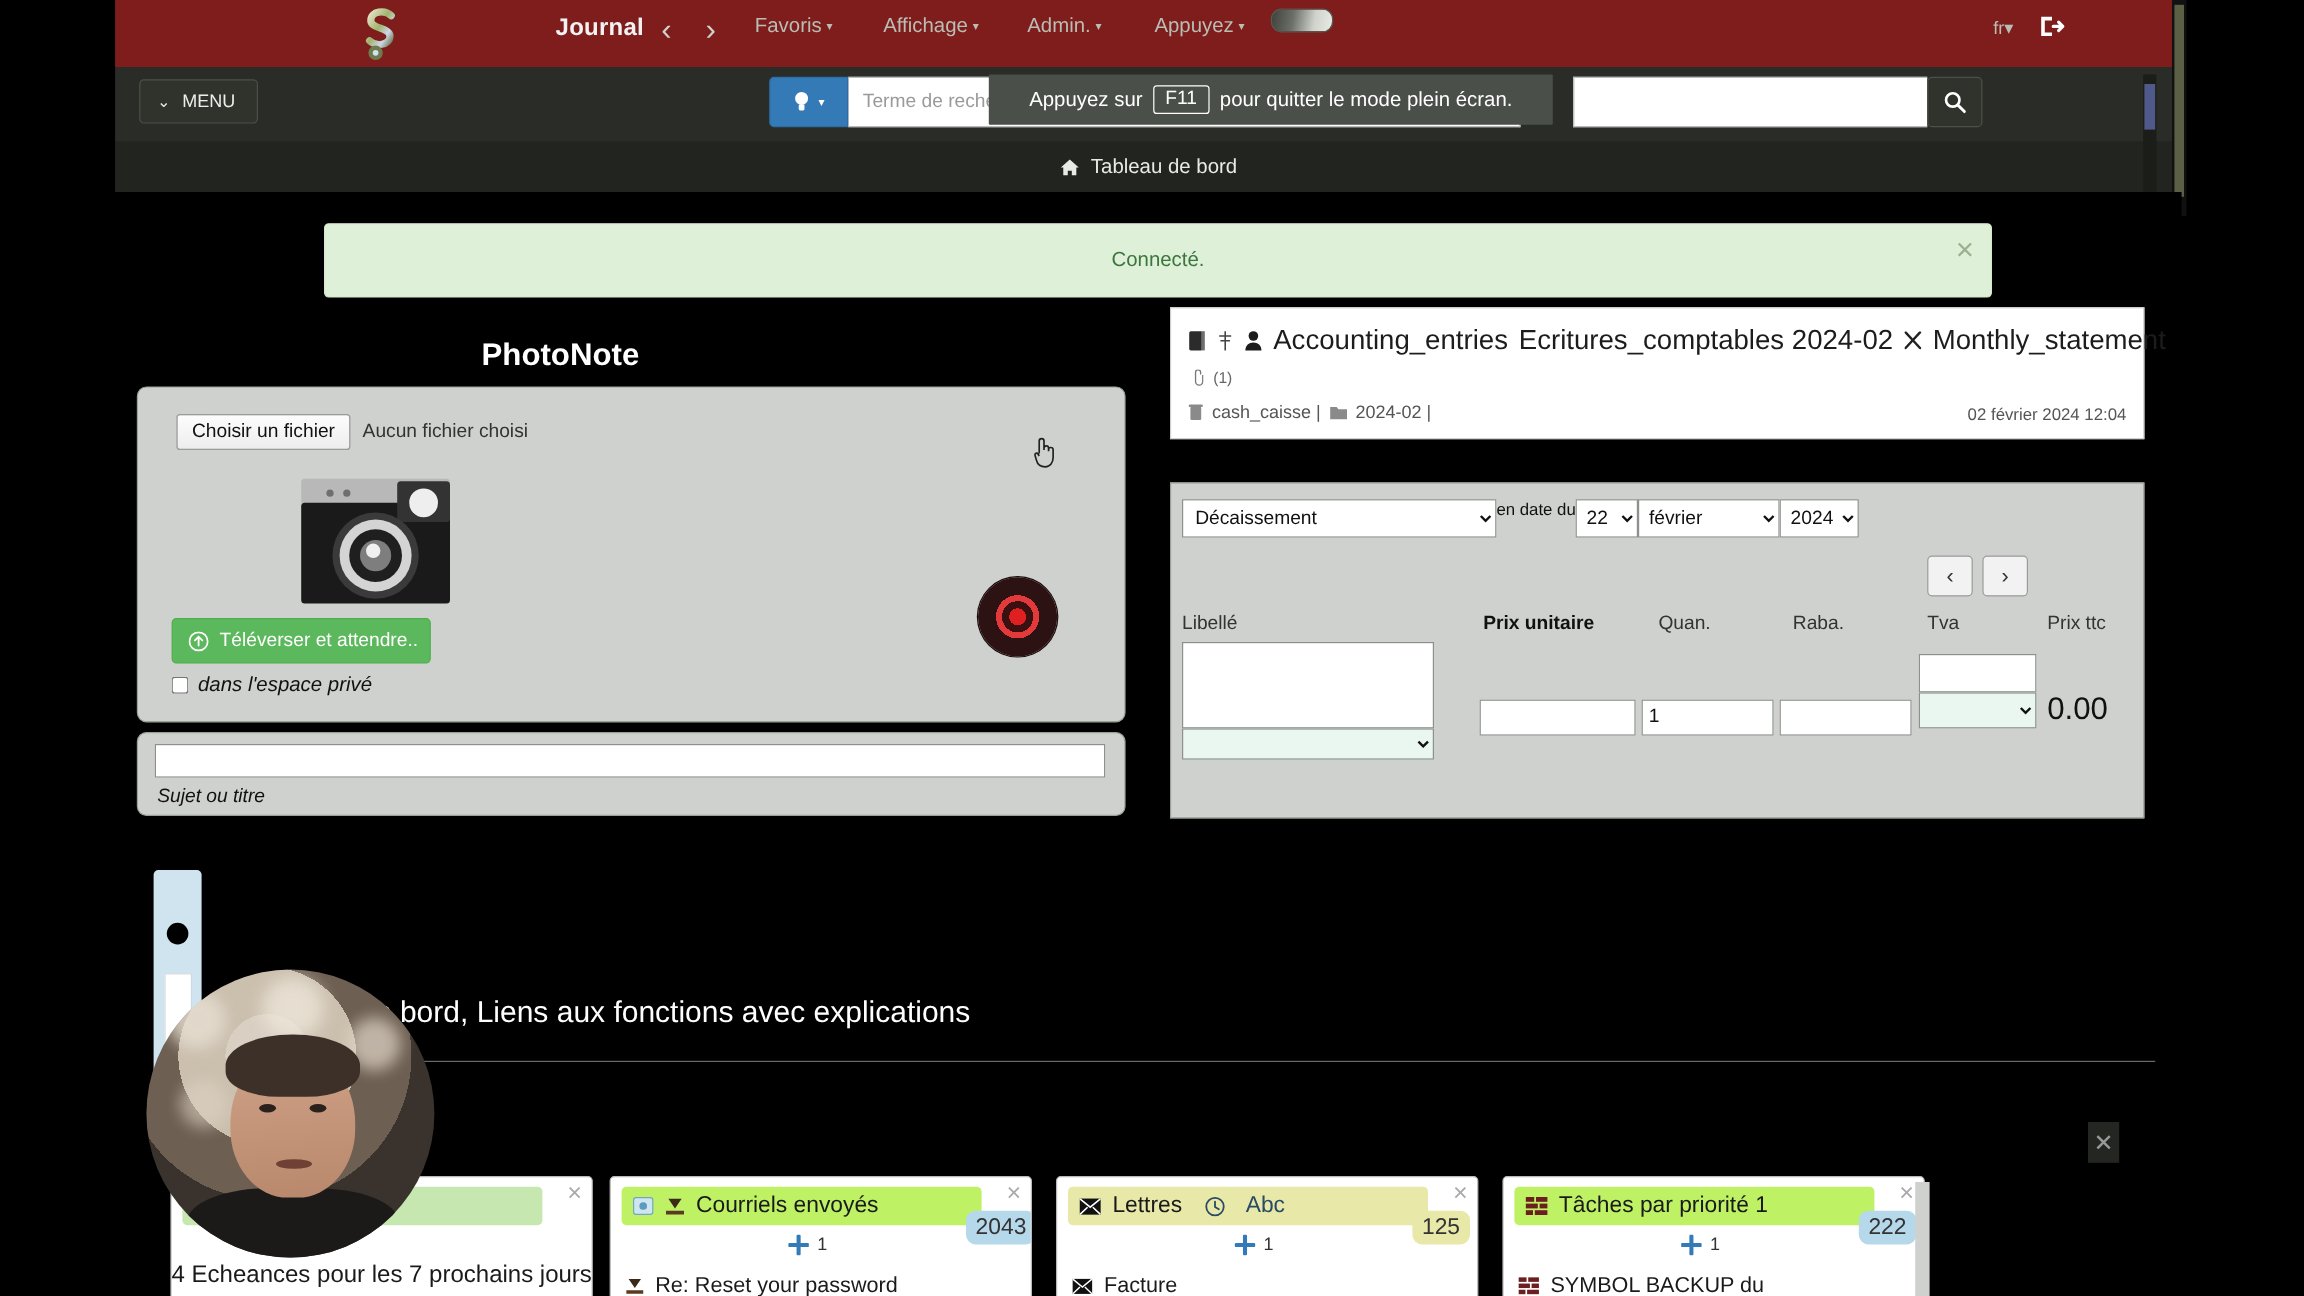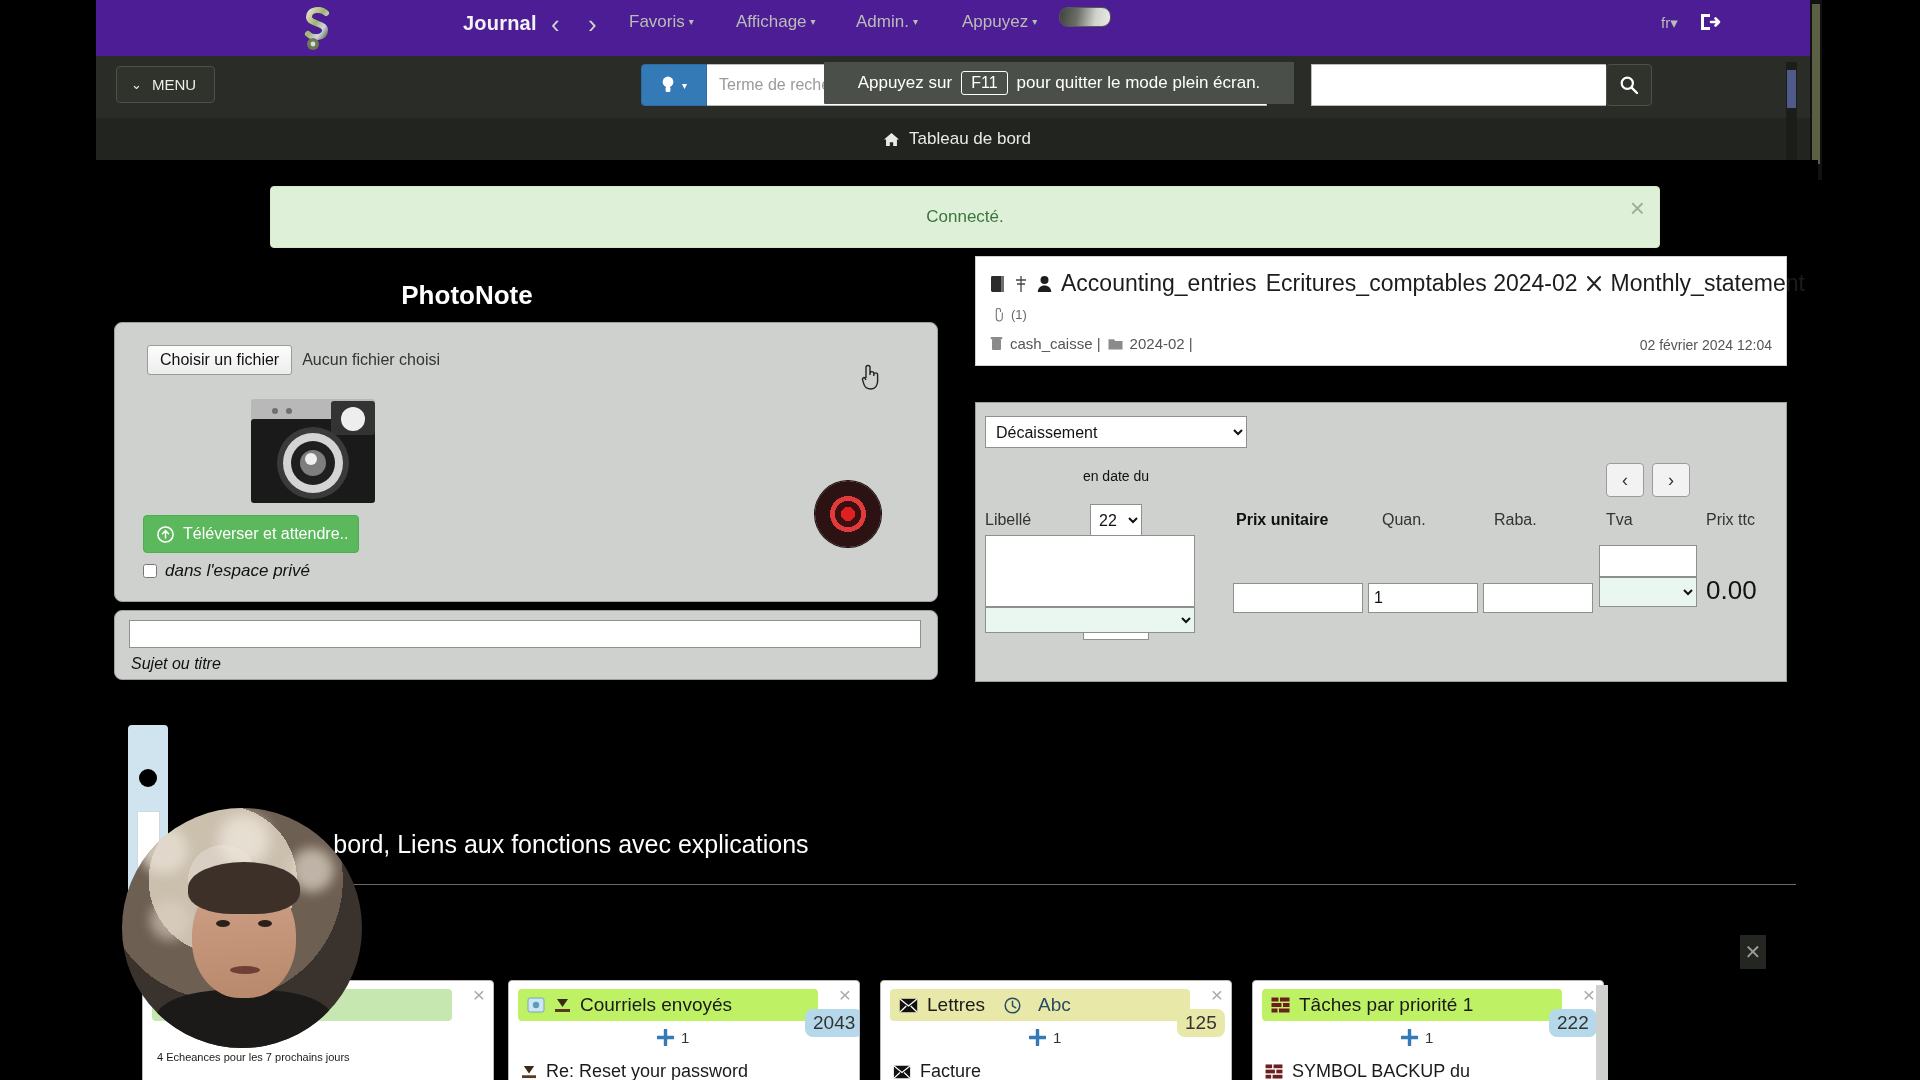--- a/index.html
+++ b/index.html
@@ -12,21 +12,21 @@
   }
   #root { position: relative; width: 1920px; height: 1080px; background:#000; }
 
   
   .appshell {
     position: absolute; left: 96px; top: 0; width: 1722px; height: 160px;
     background: #22251f;
   }
   .topbar {
     position: relative; height: 56px; width: 100%;
-    background: #4c1d95; display: flex; align-items: center;
+    background: #7f1d1d; display: flex; align-items: center;
   }
   .logo {
     position:absolute; left: 200px; top: 4px; width: 44px; height: 48px;
   }
   .logo svg { display:block; }
   .brand-title {
     position:absolute; left: 367px; top: 12px;
     color: #f2f2f2; font-size: 20px; font-weight: bold; letter-spacing:.2px;
   }
   .navarrow {
@@ -197,21 +197,21 @@
   }
   .entry-date {
     position:absolute; right: 14px; top: 80px; font-size: 14px; color:#555;
   }
 
   
   .form-card {
     position:absolute; left: 975px; top: 402px; width: 812px; height: 280px;
     background:#cfd1ce; border:1px solid #9aa09a;
   }
-  .form-row1 { position:absolute; left: 9px; top: 13px; display:flex; align-items:center; gap: 20px; flex-direction: column; }
+  .form-row1 { position:absolute; left: 9px; top: 13px; display:flex; gap: 0; }
   select, input[type=text], textarea {
     font-family:"Liberation Sans", sans-serif; font-size: 16px; color:#111;
   }
   .sel-type { width: 262px; height: 32px; background:#fff; border:1px solid #8d918c; padding: 0 6px; }
   .lbl-endate { font-size: 14px; color:#111; }
   .sel-day { width: 52px; height:32px; background:#fff; border:1px solid #8d918c; padding: 0 4px;}
   .sel-month { width: 118px; height:32px; background:#fff; border:1px solid #8d918c; padding: 0 4px;}
   .sel-year { width: 66px; height:32px; background:#fff; border:1px solid #8d918c; padding: 0 4px;}
   .pagers { position:absolute; right: 96px; top: 60px; display:flex; gap: 8px; }
   .pager {
@@ -578,21 +578,21 @@
     <select class="sel-tva"><option></option></select>
     <div class="ttc-val">0.00</div>
   </div>
 
   <div class="dash-title">Tableau de bord, Liens aux fonctions avec explications</div>
   <div class="dash-rule"></div>
 
   <div class="card c1">
     <div class="card-head green"></div>
     <span class="card-x">×</span>
-    <div class="card-item" style="top:70px;left:14px;font-size:11px">4 Echeances pour les 7 prochains jours</div>
+    <div class="card-item" style="top:70px;left:0;font-size:20px">4 Echeances pour les 7 prochains jours</div>
 
   </div>
 
   <div class="card c2">
     <div class="card-head blue">
       <svg width="18" height="16" viewBox="0 0 18 16">
           <rect x="1" y="1" width="16" height="14" rx="2" fill="#cfe6f2" stroke="#6fa8c4"></rect>
           <circle cx="9" cy="8" r="3.2" fill="#5b9bbd"></circle>
         </svg>
       <svg width="17" height="16" viewBox="0 0 17 16">

